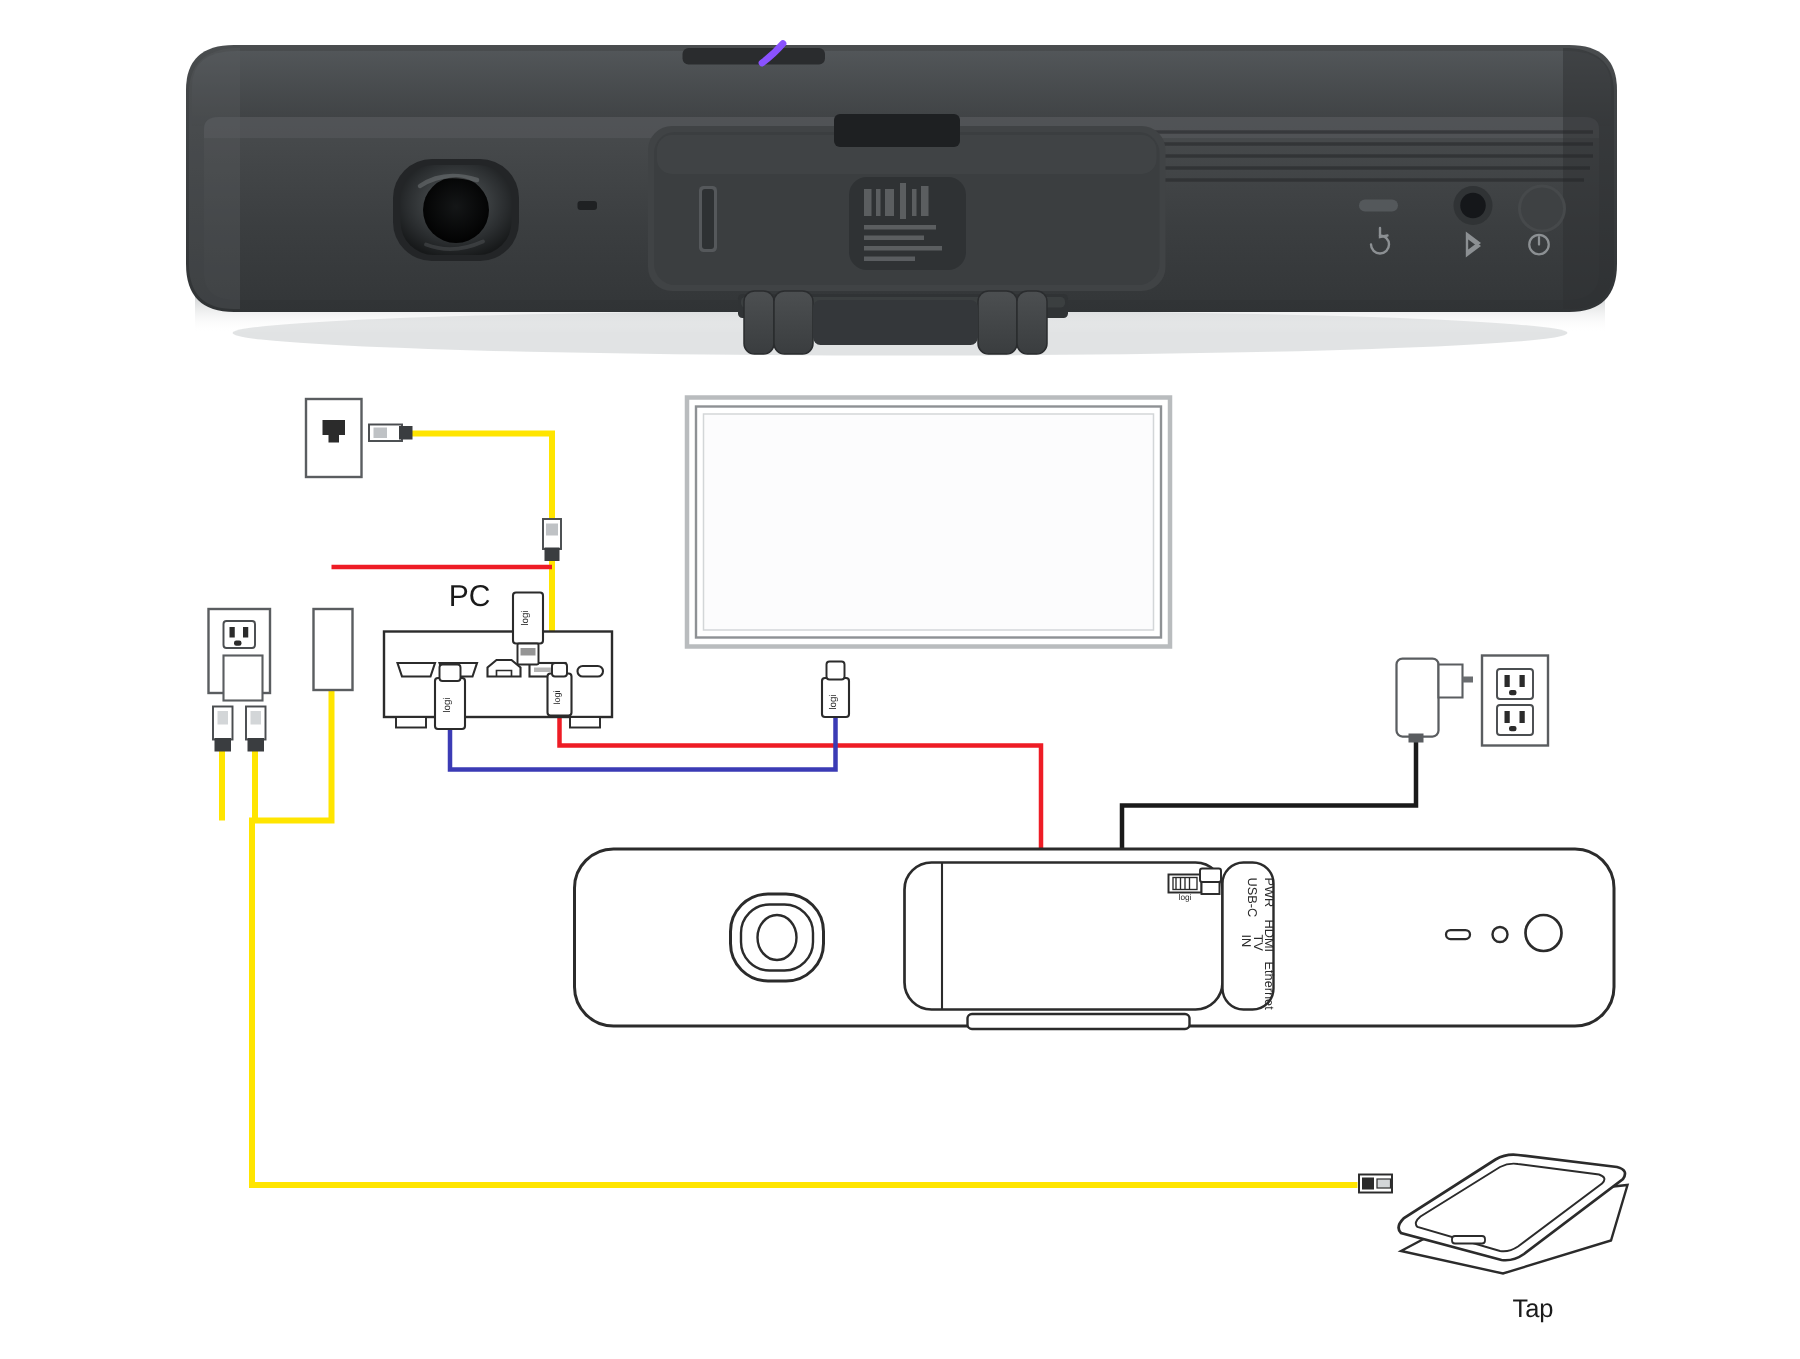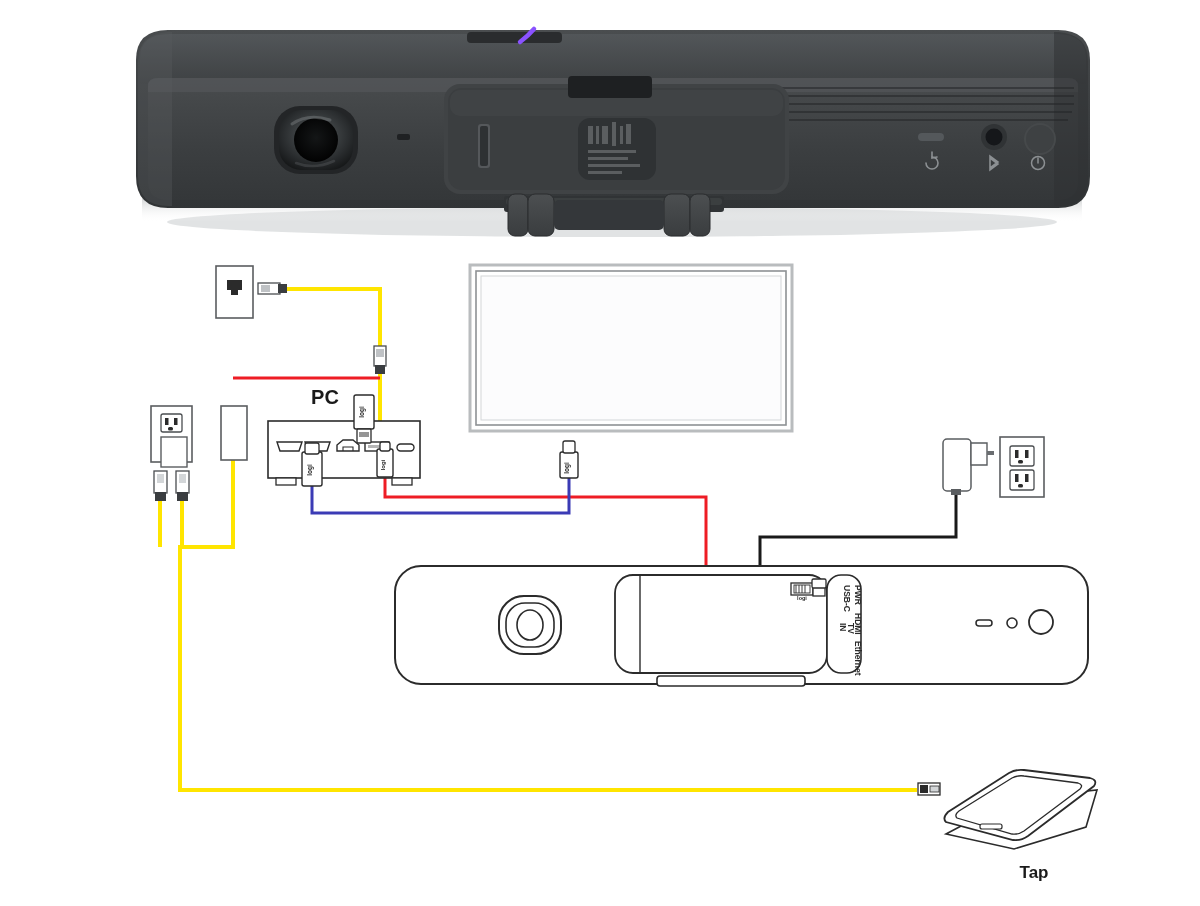--- a/index.html
+++ b/index.html
@@ -10,24 +10,23 @@
   }
   body {
     width: 1200px;
     height: 906px;
     position: relative;
     overflow: hidden;
     font-family: "Liberation Sans", sans-serif;
   }
   #stage {
     position: absolute;
-    left: 12px; top: 0;
+    left: 0; top: 0;
     width: 972px;
     height: 906px;
-    font-weight: bold;
   }
   svg#diagram {
     position: absolute;
     left: 0; top: 0;
     width: 1200px;
     height: 906px;
     display: block;
   }
   .lbl {
     font-family: "Liberation Sans", sans-serif;

